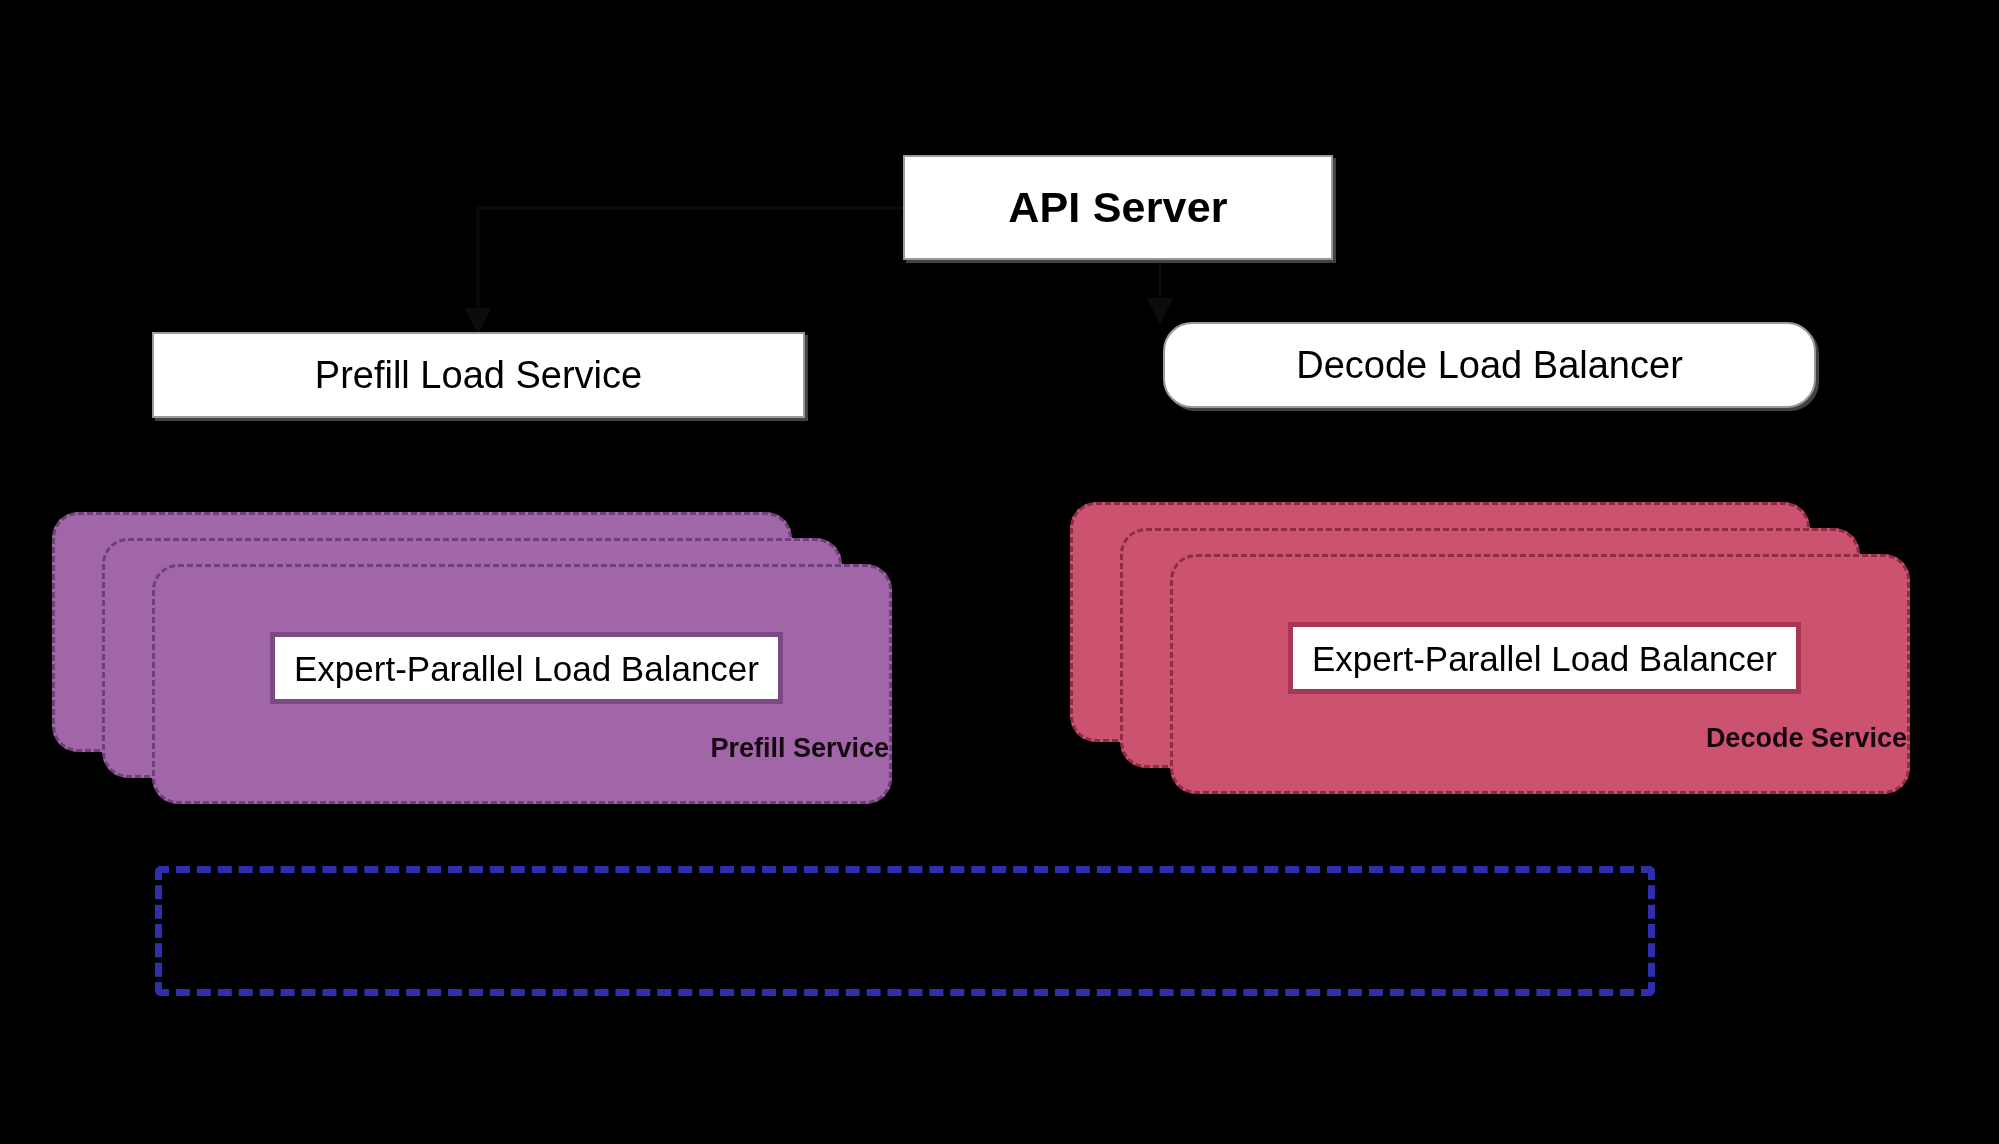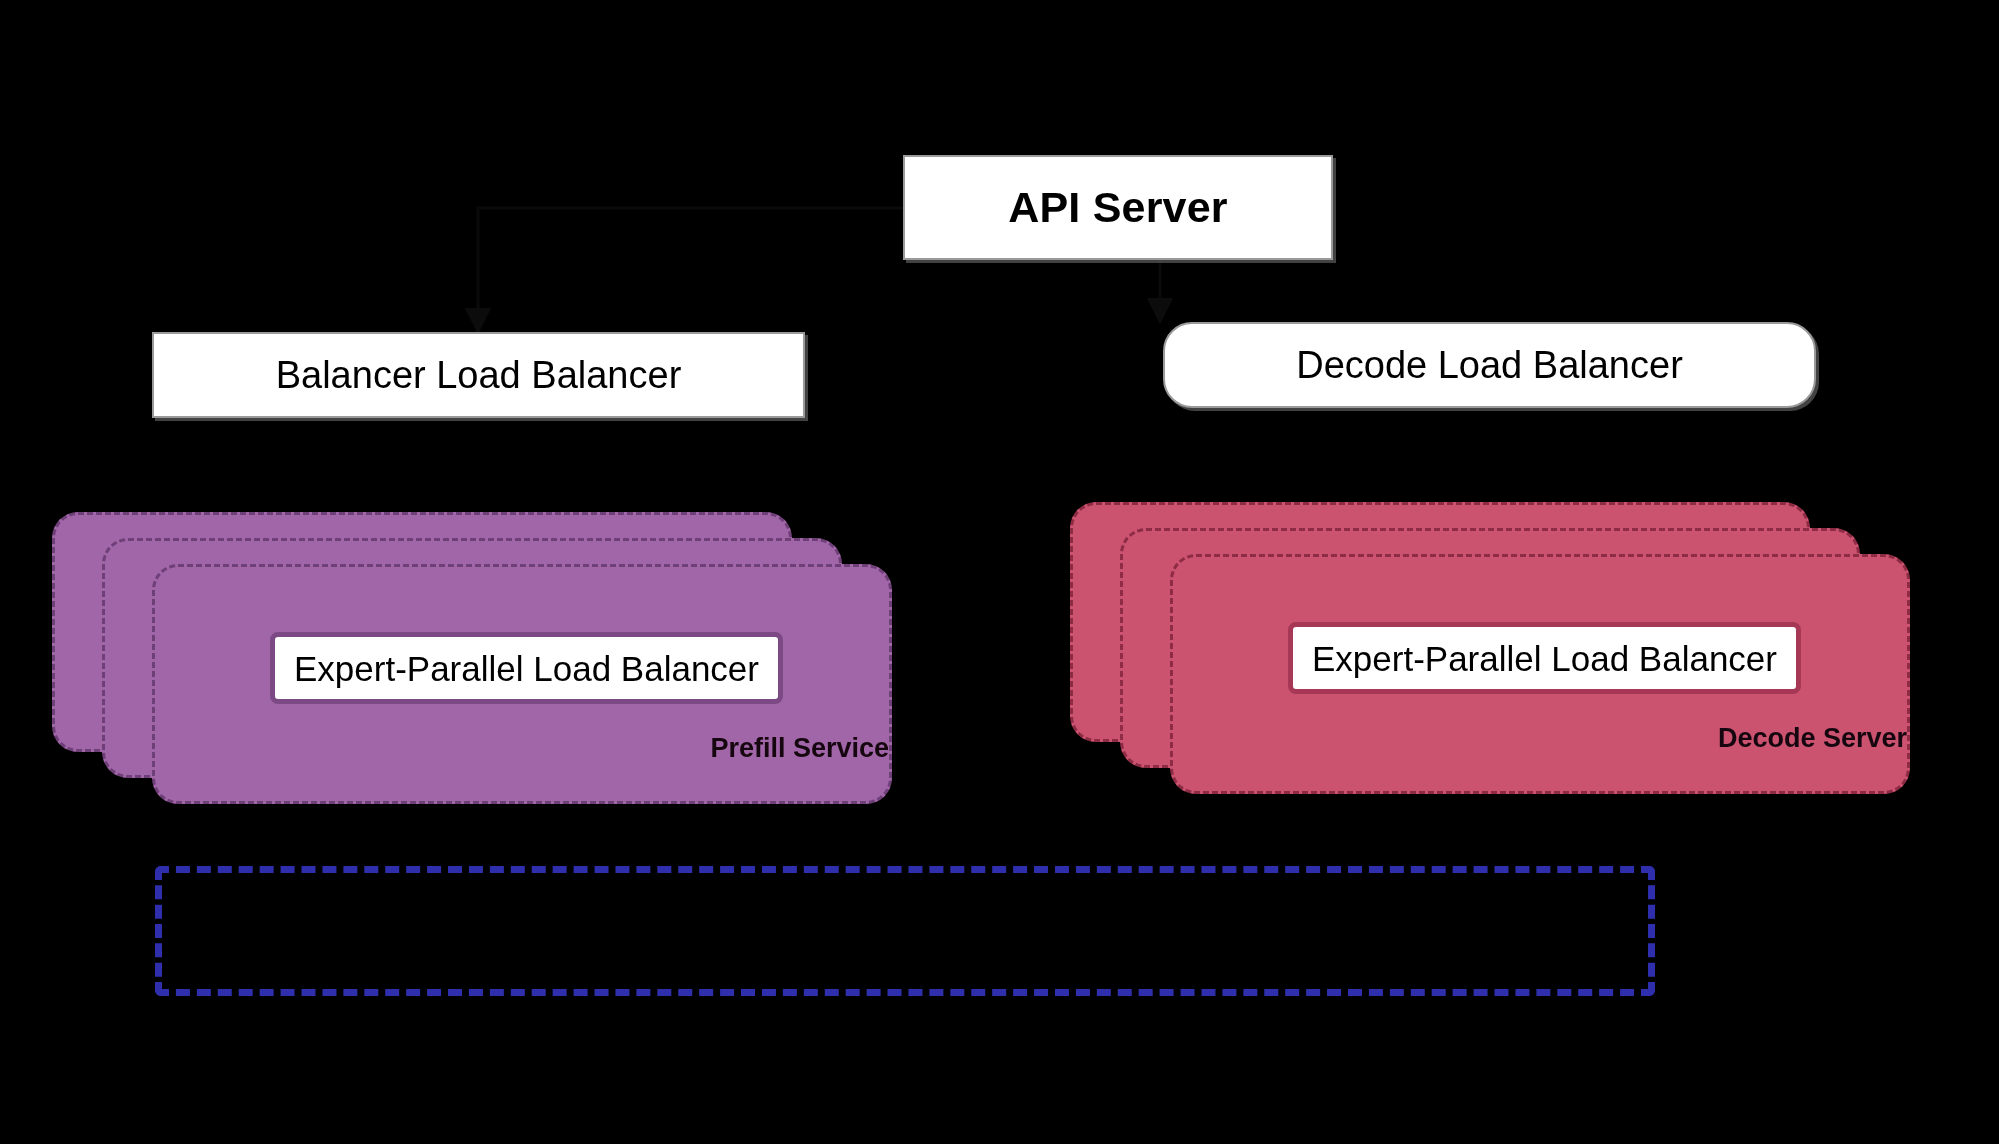--- a/index.html
+++ b/index.html
@@ -113,21 +113,20 @@
     width: 513px;
     height: 72px;
     background: #ffffff;
     box-sizing: border-box;
     display: flex;
     align-items: center;
     justify-content: center;
     color: #000000;
     border-width: 5px;
     border-style: solid;
-    border-radius: 8px;
   }
   #prefill-stack .eplb { border-color: #7b4a85; }
   #decode-stack  .eplb { border-color: #a63755; }
   .eplb .label {
     font-size: 35px;
     white-space: nowrap;
     line-height: 1;
   }
 
   
@@ -192,21 +191,21 @@
     <path d="M1489,408 L1489,552" fill="none" stroke="#000000" stroke-width="4" marker-end="url(#arrowhead)"></path>
 
     <path d="M1556,408 L1556,580" fill="none" stroke="#000000" stroke-width="4" marker-end="url(#arrowhead)"></path>
   </svg>
 
   <div class="node-box" id="api-server">
     <span class="label">API Server</span>
   </div>
 
   <div class="node-box" id="prefill-lb">
-    <span class="label">Balancer Load Balancer</span>
+    <span class="label">Prefill Load Service</span>
   </div>
 
   <div class="node-box" id="decode-lb">
     <span class="label">Decode Load Balancer</span>
   </div>
 
   <div class="service-stack" id="prefill-stack">
 
     <div class="service-card c1"></div>
     <div class="service-card c2"></div>
@@ -223,21 +222,21 @@
   <div class="service-stack" id="decode-stack">
 
     <div class="service-card c1"></div>
     <div class="service-card c2"></div>
     <div class="service-card c3">
 
       <div class="eplb">
         <span class="label">Expert-Parallel Load Balancer</span>
       </div>
 
-      <div class="service-caption">Decode Server</div>
+      <div class="service-caption">Decode Service</div>
     </div>
   </div>
 
   <div id="kv-container">
     <span></span>
   </div>
 
 </div>
 
 </body></html>

